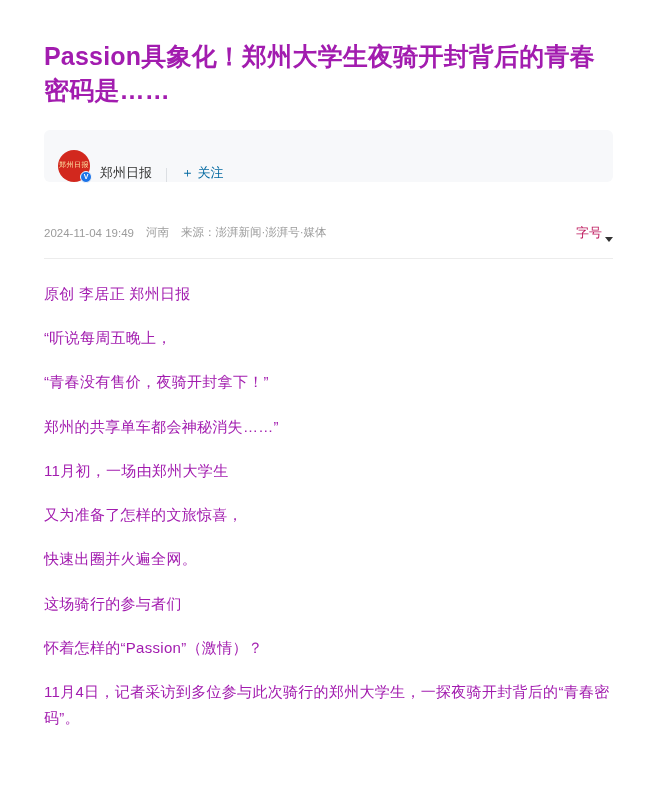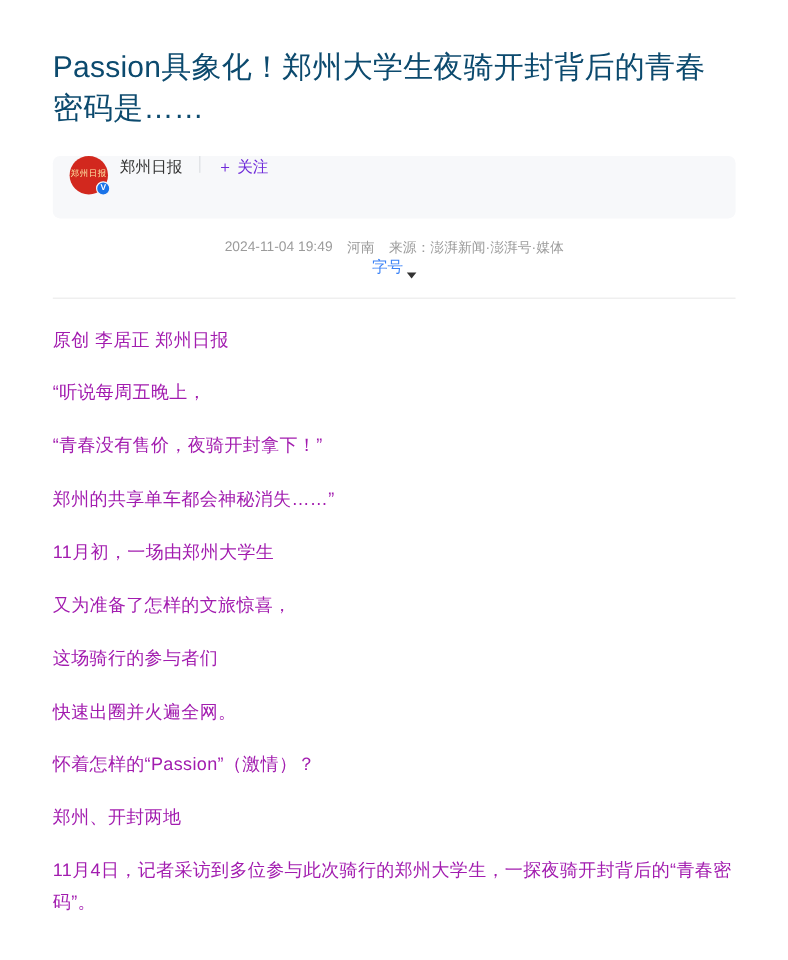--- a/index.html
+++ b/index.html
@@ -17,33 +17,33 @@
   }
   .page {
     width: 657px;
     height: 800px;
     padding: 0 44px;
     background: #ffffff;
     position: relative;
   }
   .title {
     font-size: 25px;
-    font-weight: normal;
+    font-weight: bold;
     line-height: 1.38;
-    color: #0c4a6e;
+    color: #a21caf;
     padding-top: 22px;
     letter-spacing: 0.2px;
   }
   .source-card {
     margin-top: 22px;
     background: #f7f8fa;
     border-radius: 6px;
     height: 52px;
     display: flex;
-    align-items: flex-start;
+    align-items: flex-end;
     padding: 0 14px;
   }
   .avatar-wrap {
     position: relative;
     width: 32px;
     height: 32px;
     flex: 0 0 32px;
   }
   .avatar {
     width: 32px;
@@ -83,42 +83,41 @@
     color: #333;
   }
   .divider-v {
     width: 1px;
     height: 14px;
     background: #dcdfe3;
     margin: 0 14px;
   }
   .follow {
     font-size: 13px;
-    color: #6d28d9;
+    color: #0369a1;
     cursor: pointer;
     user-select: none;
   }
   .meta-row {
-    margin-top: 17px;
+    margin-top: 42px;
     display: flex;
     align-items: center;
     justify-content: space-between;
-    flex-direction: column;
   }
   .meta-left {
     font-size: 11.5px;
     color: #9b9b9b;
     display: flex;
     align-items: center;
     gap: 12px;
   }
   .meta-left span { white-space: nowrap; }
   .font-size-ctrl {
     font-size: 13px;
-    color: #3b82f6;
+    color: #be185d;
     display: flex;
     align-items: flex-end;
     gap: 3px;
     cursor: pointer;
     user-select: none;
   }
   .caret-down {
     width: 0; height: 0;
     border-left: 4px solid transparent;
     border-right: 4px solid transparent;
@@ -173,20 +172,19 @@
 
   <hr class="hr">
 
   <div class="article">
     <p>原创 李居正 郑州日报</p>
     <p>“听说每周五晚上，</p>
     <p>“青春没有售价，夜骑开封拿下！”</p>
     <p>郑州的共享单车都会神秘消失……”</p>
     <p>11月初，一场由郑州大学生</p>
     <p>又为准备了怎样的文旅惊喜，</p>
+    <p>快速出圈并火遍全网。</p>
     <p>这场骑行的参与者们</p>
-    <p>快速出圈并火遍全网。</p>
     <p>怀着怎样的“Passion”（激情）？</p>
-    <p>郑州、开封两地</p>
     <p>11月4日，记者采访到多位参与此次骑行的郑州大学生，一探夜骑开封背后的“青春密码”。</p>
   </div>
 
 </div>
 
 </body></html>

